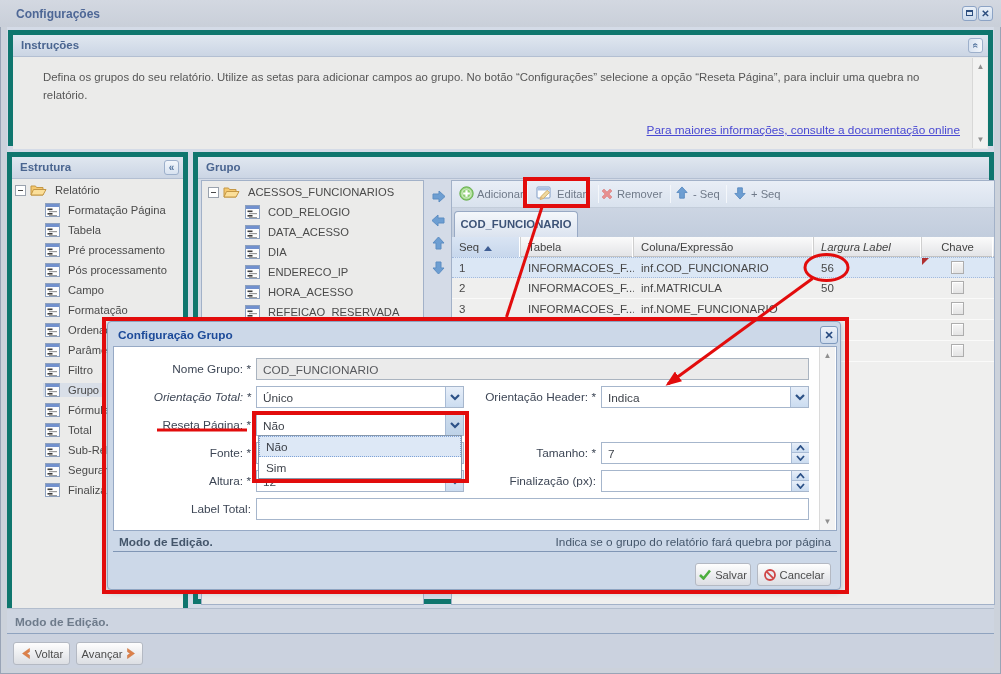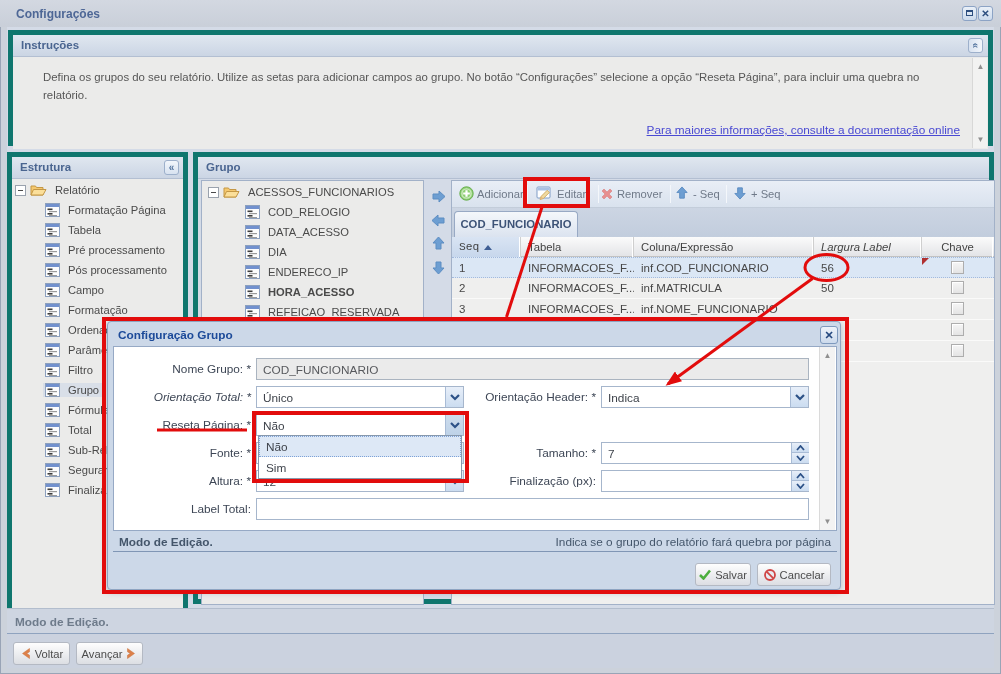--- a/index.html
+++ b/index.html
@@ -404,21 +404,21 @@
             <svg class="doc-icon" width="15" height="14" viewBox="0 0 15 14">
               <rect x="0.5" y="0.5" width="14" height="13" fill="#fdfdfd" stroke="#8ca0be"></rect>
               <rect x="1" y="1" width="13" height="3" fill="#7291ce"></rect>
               <rect x="2.5" y="5.5" width="5" height="1.6" fill="#3c3c3c"></rect>
               <rect x="4" y="8" width="8" height="1.2" fill="#9a9a9a"></rect>
               <rect x="2.5" y="10" width="5" height="1.6" fill="#3c3c3c"></rect>
               <rect x="4" y="12" width="8" height="1" fill="#9a9a9a"></rect>
             </svg>
             <span class="lbl">ENDERECO_IP</span>
           </div>
-          <div class="trow" style="padding-left:43px;font-weight:bold;">
+          <div class="trow" style="padding-left:43px;">
             <svg class="doc-icon" width="15" height="14" viewBox="0 0 15 14">
               <rect x="0.5" y="0.5" width="14" height="13" fill="#fdfdfd" stroke="#8ca0be"></rect>
               <rect x="1" y="1" width="13" height="3" fill="#7291ce"></rect>
               <rect x="2.5" y="5.5" width="5" height="1.6" fill="#3c3c3c"></rect>
               <rect x="4" y="8" width="8" height="1.2" fill="#9a9a9a"></rect>
               <rect x="2.5" y="10" width="5" height="1.6" fill="#3c3c3c"></rect>
               <rect x="4" y="12" width="8" height="1" fill="#9a9a9a"></rect>
             </svg>
             <span class="lbl">HORA_ACESSO</span>
           </div>
@@ -493,21 +493,21 @@
             </svg>
         </div>
         <span class="tbtxt" style="left:299px;">+ Seq</span>
       </div>
 
       <div id="gtabs">
         <div id="gtab-active">COD_FUNCIONARIO</div>
       </div>
 
       <div id="ghead">
-        <div class="hcell sorted" style="width:69px;font-family:Liberation Mono, monospace;"><span>Seq</span><span class="sort-asc"></span></div>
+        <div class="hcell sorted" style="width:69px;"><span>Seq</span><span class="sort-asc"></span></div>
         <div class="hcell" style="width:113px;">Tabela</div>
         <div class="hcell" style="width:180px;">Coluna/Expressão</div>
         <div class="hcell" style="width:108px;font-style:italic;">Largura Label</div>
         <div class="hcell" style="width:71px; text-align:center; padding-left:0; border-right:none;">Chave</div>
       </div>
       <div id="grows">
           <div class="grow sel" style="top:76px;">
             <div class="gcell" style="width:69px;">1</div>
             <div class="gcell" style="width:113px;">INFORMACOES_F...</div>
             <div class="gcell" style="width:180px;">inf.COD_FUNCIONARIO</div>

